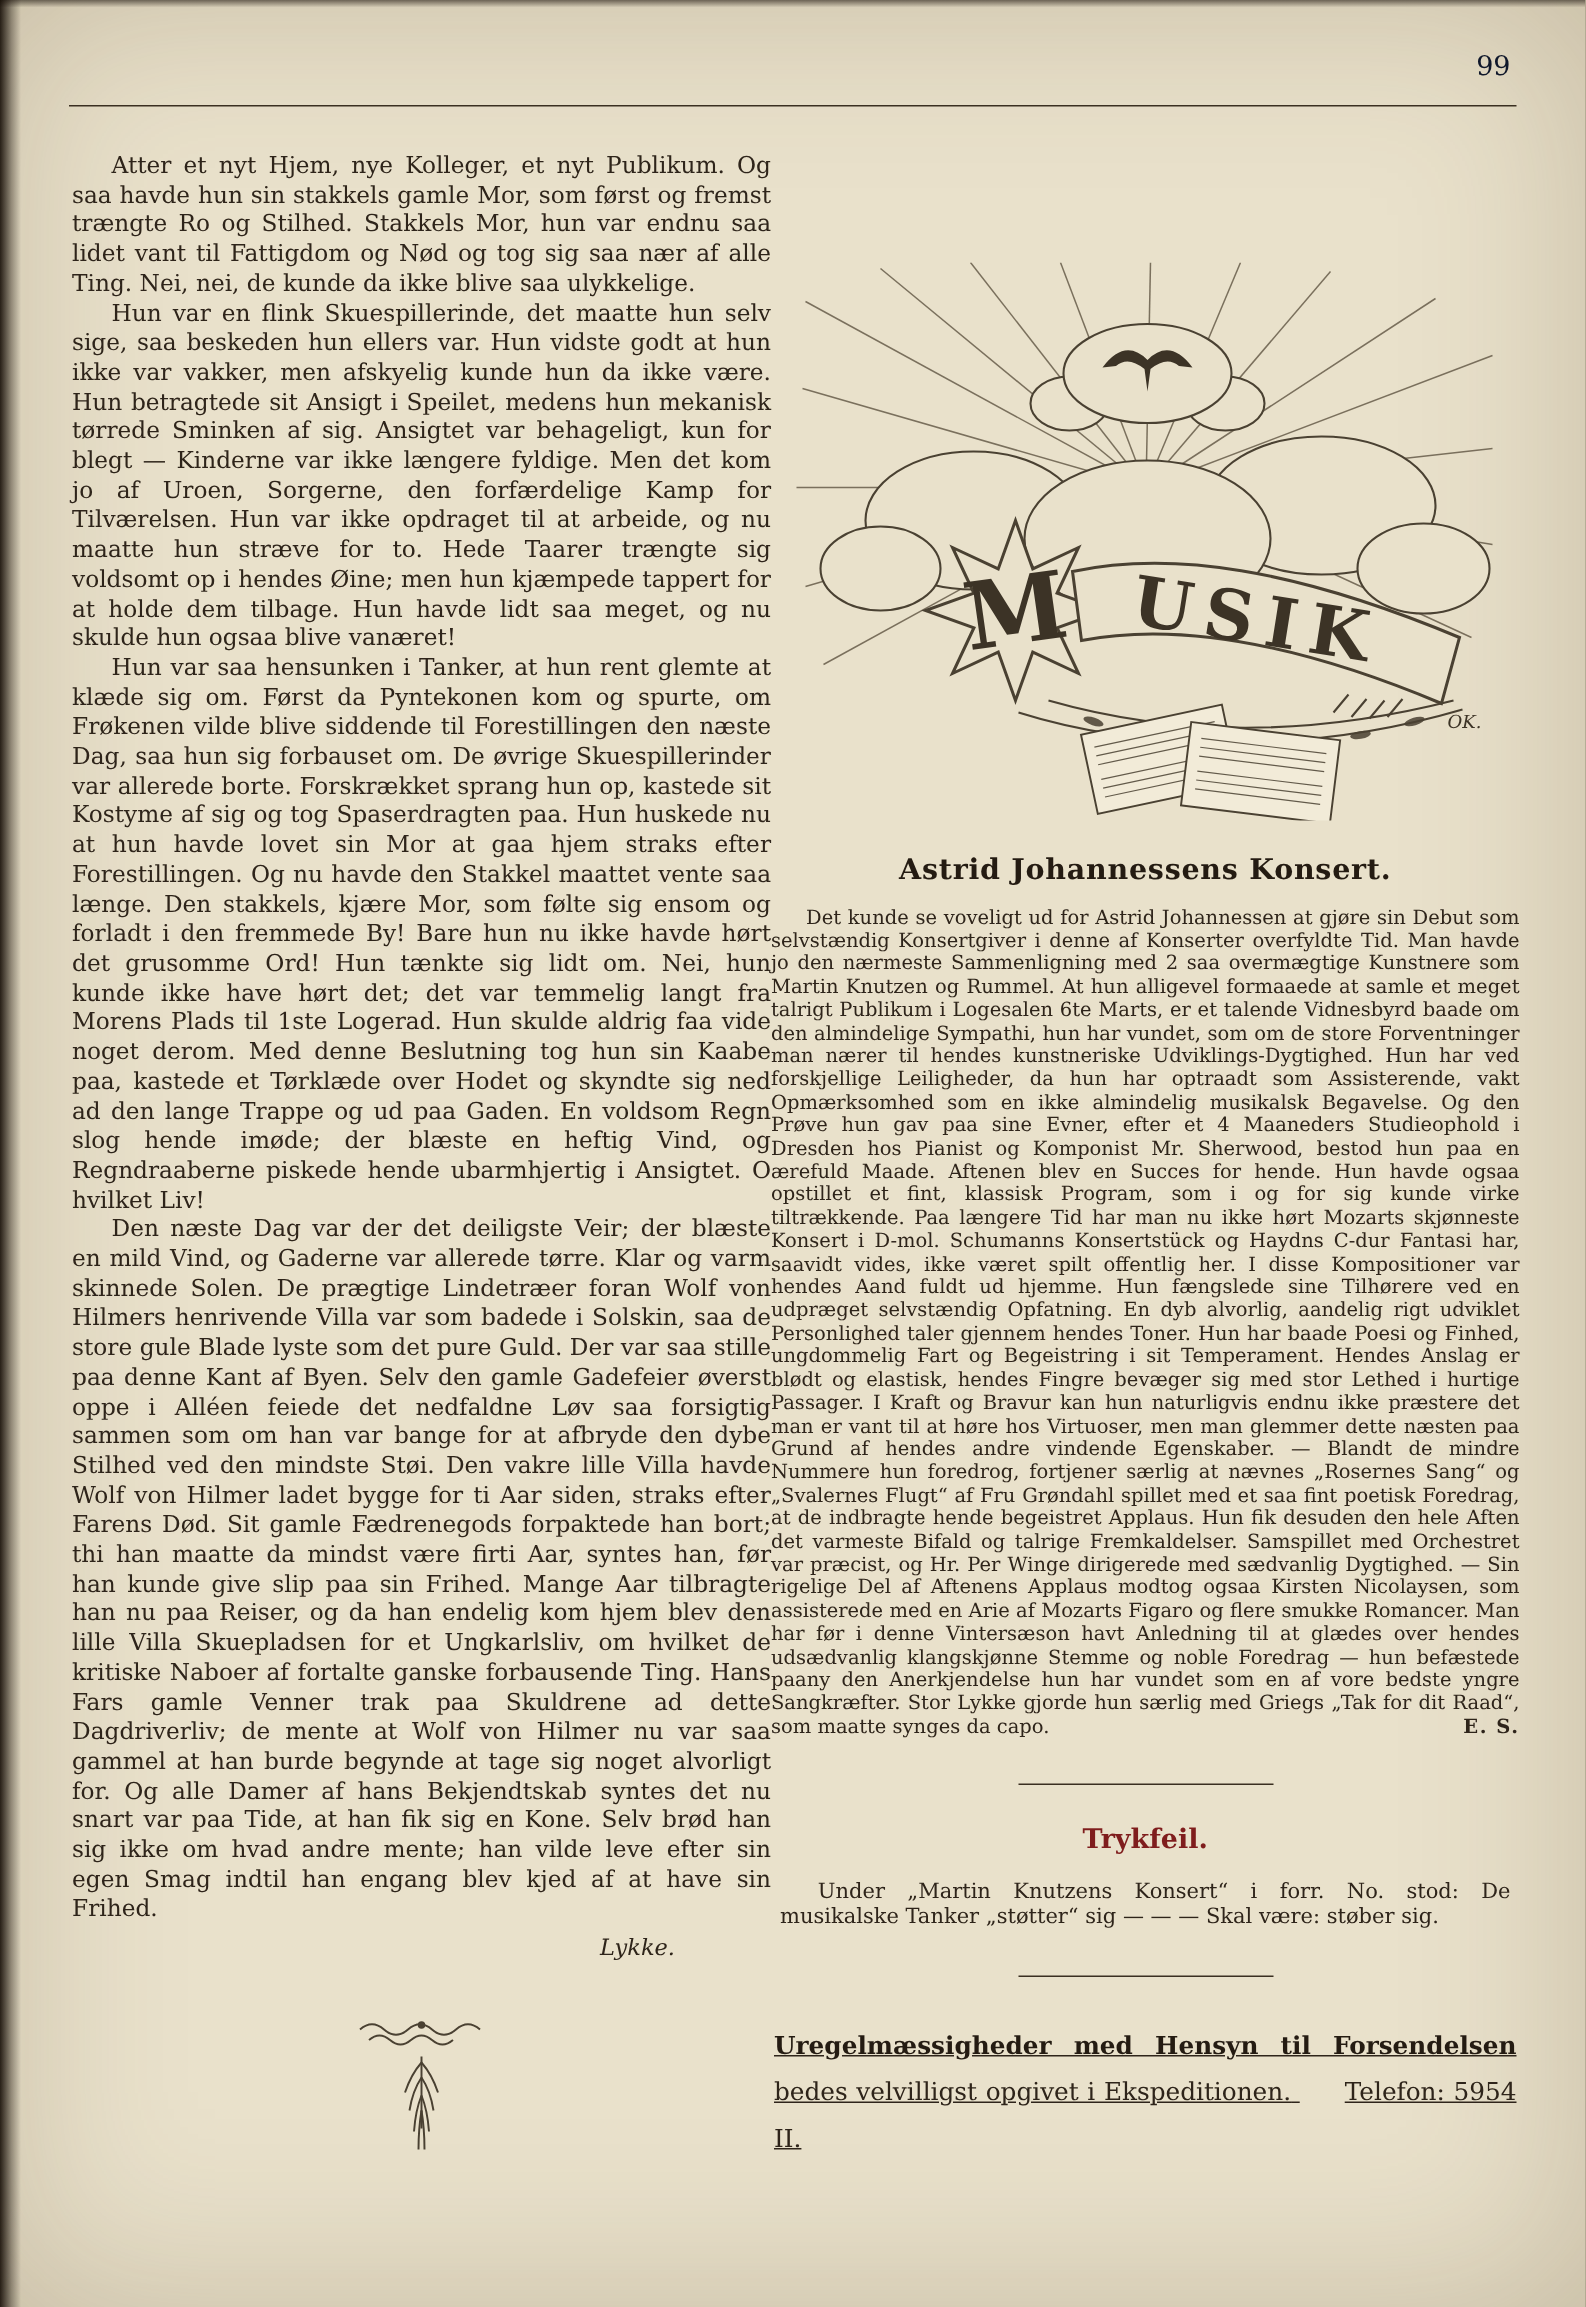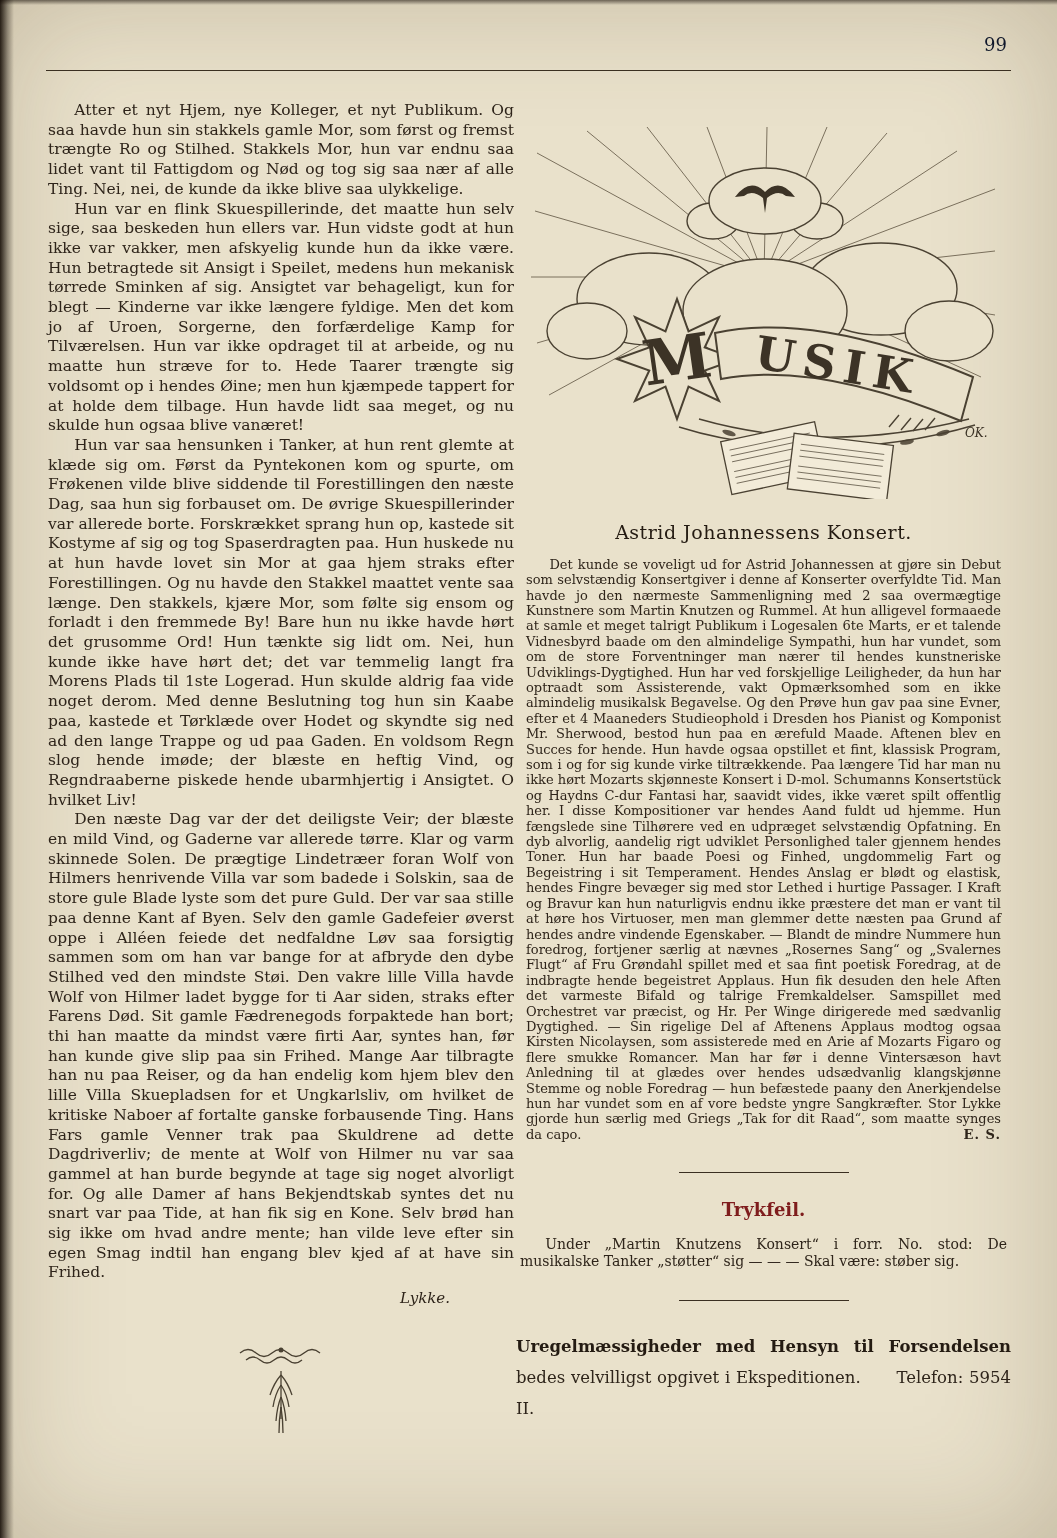--- a/index.html
+++ b/index.html
@@ -44,38 +44,38 @@
     margin:0;font-size:15.5px;line-height:19.7px;text-align:justify;
     text-indent:1.7em;hyphens:auto;
   }
   .forts{
     margin:6px 64px 0 0;text-align:right;font-size:15px;font-style:italic;
   }
   .ornament-wrap{margin:34px 0 0 0;text-align:center;}
   .illus-wrap{margin:4px auto 0 auto;width:470px;}
   .article-heading{
     margin:18px 0 14px 0;text-align:center;
-    font-size:19px;font-weight:normal;color:#241b12;letter-spacing:.5px;
+    font-size:19px;font-weight:bold;color:#241b12;letter-spacing:.5px;
   }
   .article-body{
-    margin:12px;font-size:13px;line-height:15.4px;text-align:justify;
+    margin:0;font-size:13px;line-height:15.4px;text-align:justify;
     text-indent:1.8em;hyphens:auto;
   }
   .article-body .sig{float:right;font-weight:bold;letter-spacing:1px;padding-left:14px;}
   .divider{
     width:170px;margin:30px auto 0 auto;border:none;border-top:1.3px solid #3a2f21;height:0;
   }
   .trykfeil-heading{
     margin:26px 0 16px 0;text-align:center;font-size:18px;font-weight:bold;color:#7f1d1d;
   }
   .trykfeil-body{
     margin:0 6px;font-size:14px;line-height:17px;text-align:justify;text-indent:1.8em;
   }
   .notice{
-    margin:30px 2px 17px 2px;font-size:16.5px;line-height:31px;text-align:justify;
+    margin:30px 2px 0 2px;font-size:16.5px;line-height:31px;text-align:justify;text-decoration:underline;
   }
   .notice .lead{font-weight:bold;color:#241b12;}
   .notice .tel{margin-left:30px;}
   svg text{font-family:"DejaVu Serif","Liberation Serif",serif;}
 </style>
 </head>
 <body>
 
 <div class="page">
   <div class="edge-left"></div>

